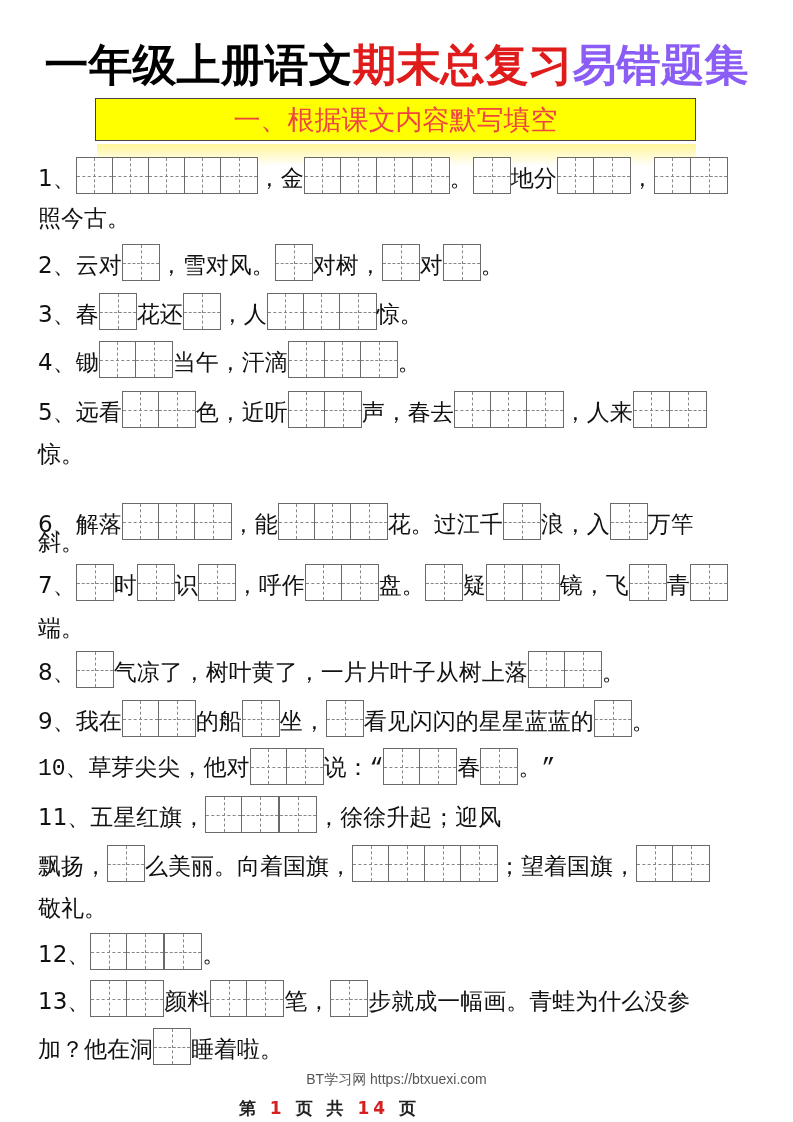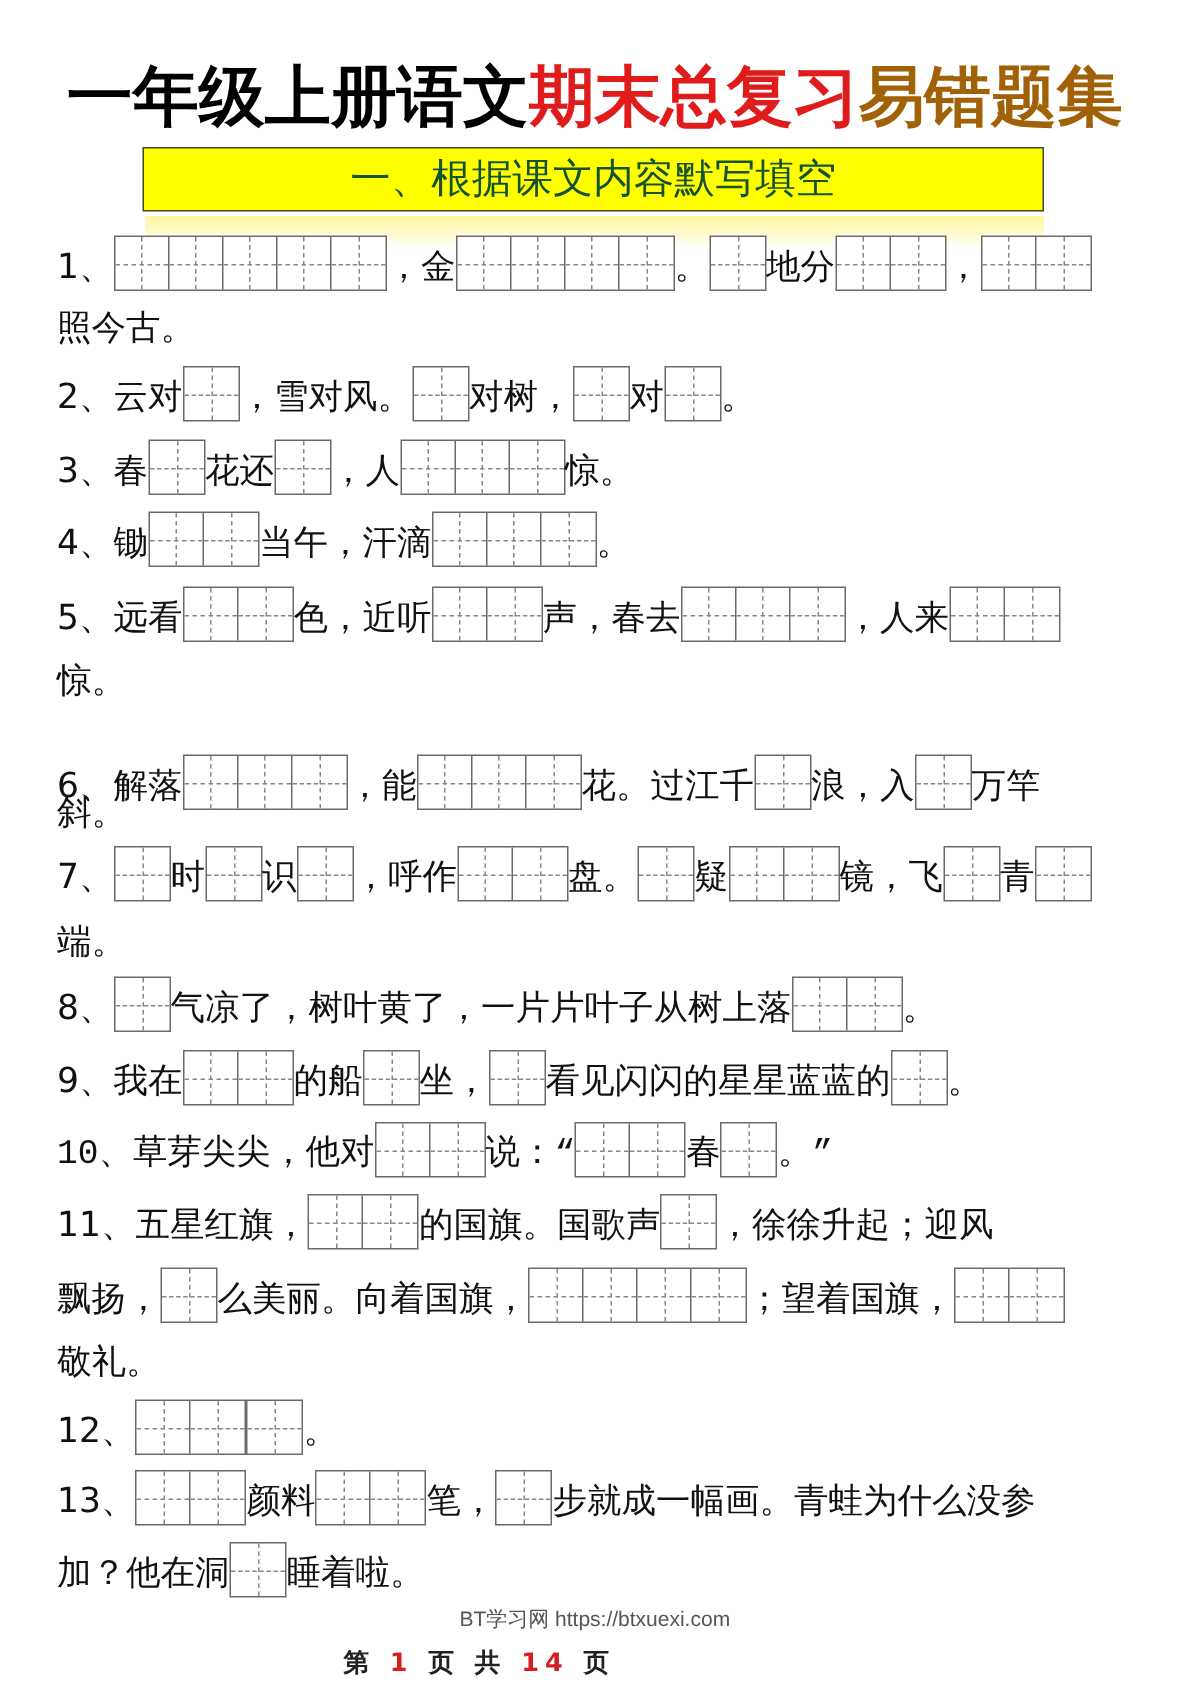--- a/index.html
+++ b/index.html
@@ -2,38 +2,38 @@
 <html><head>
 <meta charset="utf-8">
 <style>
   html, body { margin: 0; padding: 0; background: #ffffff; }
   body { width: 793px; height: 1122px; position: relative; overflow: hidden;
          font-family: "DejaVu Sans", "Liberation Sans", sans-serif; color: #111; }
   .title { position: absolute; left: 0; top: 38px; width: 793px; text-align: center;
            font-size: 44px; font-weight: bold; letter-spacing: 0px; line-height: 54px; white-space: nowrap; }
   .title .black { color: #000000; }
   .title .red { color: #e01b1b; }
-  .title .blue { color: #a16207; margin-top: 41px; }
+  .title .blue { color: #8b5cf6; margin-top: 41px; }
   .section-band { position: absolute; left: 95px; top: 98px; width: 601px; height: 43px;
                   background: #ffff00; border: 1px solid #444; box-sizing: border-box;
-                  text-align: center; font-size: 27px; line-height: 41px; color: #14532d; }
+                  text-align: center; font-size: 27px; line-height: 41px; color: #ef4444; }
   .section-glow { position: absolute; left: 97px; top: 144px; width: 599px; height: 22px;
                   background: linear-gradient(#fff69a, rgba(255,255,255,0)); }
   .row { position: absolute; left: 38px; height: 40px; display: flex; align-items: flex-end;
          font-size: 23px; line-height: 28px; white-space: nowrap; }
   .seg-text { display: inline-block; padding-bottom: 2px; }
   .grid { display: inline-flex; border: 1.2px solid #6a6a6a; background: #fff; height: 37px; box-sizing: border-box; }
   .cell { width: 36px; height: 100%; box-sizing: border-box; position: relative; border-right: 1.2px solid #6a6a6a; }
   .cell:last-child { border-right: none; }
   .cell::before { content: ""; position: absolute; left: 50%; top: 0; bottom: 0; border-left: 1px dashed #888; }
   .cell::after { content: ""; position: absolute; top: 50%; left: 0; right: 0; border-top: 1px dashed #888; }
   .watermark { position: absolute; left: 0; width: 793px; top: 1071px; text-align: center;
                font-size: 14px; color: #555; font-family: "Liberation Sans", sans-serif; }
   .pager { position: absolute; left: 0; width: 639px; top: 1097px; text-align: center;
-           font-size: 17px; color: #222; font-weight: bold; letter-spacing: 4px; }
+           font-size: 17px; color: #222; font-weight: bold; letter-spacing: 4px; padding-left: 10px; }
   .pager .num { color: #d42020; }
 </style>
 </head>
 <body>
 
 <div class="title">
   <span class="black">一年级上册语文</span><span class="red">期末总复习</span><span class="blue">易错题集</span>
 </div>
 
 <div class="section-band">一、根据课文内容默写填空</div>
@@ -263,21 +263,20 @@
         <span class="cell"></span>
       </span>
       <span class="seg-text">。”</span>
     </div>
     <div class="row" style="top: 793px;">
       <span class="seg-text">11、五星红旗，</span>
       <span class="grid">
         <span class="cell"></span>
         <span class="cell"></span>
       </span>
-      <span class="seg-text">的国旗。国歌声</span>
       <span class="grid">
         <span class="cell"></span>
       </span>
       <span class="seg-text">，徐徐升起；迎风</span>
     </div>
     <div class="row" style="top: 842px;">
       <span class="seg-text">飘扬，</span>
       <span class="grid">
         <span class="cell"></span>
       </span>

